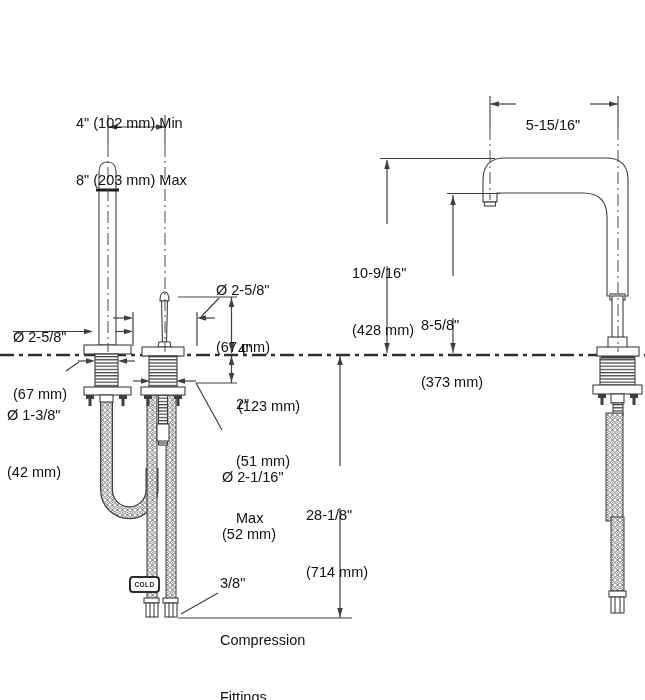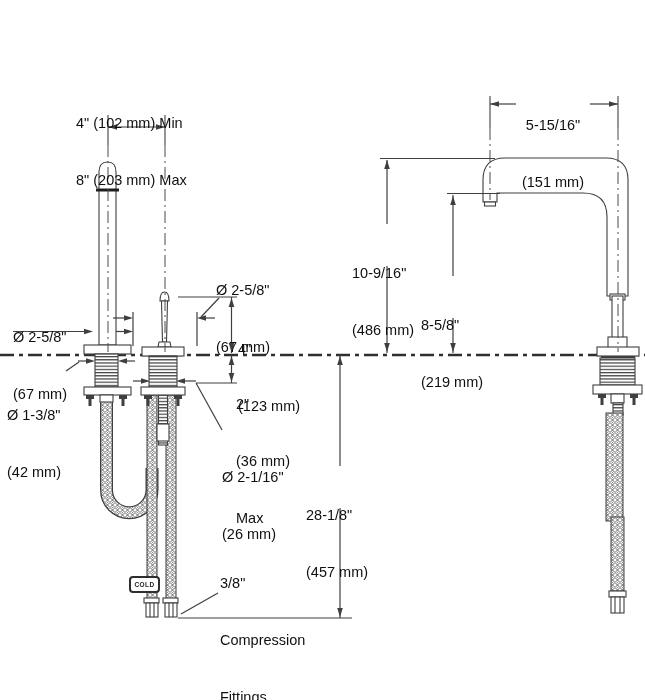--- a/index.html
+++ b/index.html
@@ -219,21 +219,20 @@
   </g>
 </svg>
 
 <div class="lbl" style="left:76px;top:76px;">
   <div>4" (102 mm) Min</div>
   <div>8" (203 mm) Max</div>
 </div>
 
 <div class="lbl ctr" style="left:493px;top:78px;width:120px;">
   <div>5-15/16"</div>
-  <div>(151 mm)</div>
 </div>
 
 <div class="lbl" style="left:13px;top:290px;">
   <div>Ø 2-5/8"</div>
   <div>(67 mm)</div>
 </div>
 
 <div class="lbl" style="left:7px;top:368px;">
   <div>Ø 1-3/8"</div>
   <div>(42 mm)</div>
@@ -244,42 +243,42 @@
   <div>(67 mm)</div>
 </div>
 
 <div class="lbl" style="left:238px;top:302px;">
   <div>4"</div>
   <div>(123 mm)</div>
 </div>
 
 <div class="lbl" style="left:236px;top:357px;">
   <div>2"</div>
-  <div>(36 mm)</div>
+  <div>(51 mm)</div>
   <div>Max</div>
 </div>
 
 <div class="lbl" style="left:222px;top:430px;">
   <div>Ø 2-1/16"</div>
-  <div>(26 mm)</div>
+  <div>(52 mm)</div>
 </div>
 
 <div class="lbl" style="left:306px;top:468px;">
   <div>28-1/8"</div>
-  <div>(457 mm)</div>
+  <div>(714 mm)</div>
 </div>
 
 <div class="lbl" style="left:352px;top:226px;">
   <div>10-9/16"</div>
-  <div>(486 mm)</div>
+  <div>(428 mm)</div>
 </div>
 
 <div class="lbl" style="left:421px;top:278px;">
   <div>8-5/8"</div>
-  <div>(219 mm)</div>
+  <div>(373 mm)</div>
 </div>
 
 <div class="lbl" style="left:220px;top:536px;">
   <div>3/8"</div>
   <div>Compression</div>
   <div>Fittings</div>
 </div>
 
 <div class="tag">COLD</div>
 

